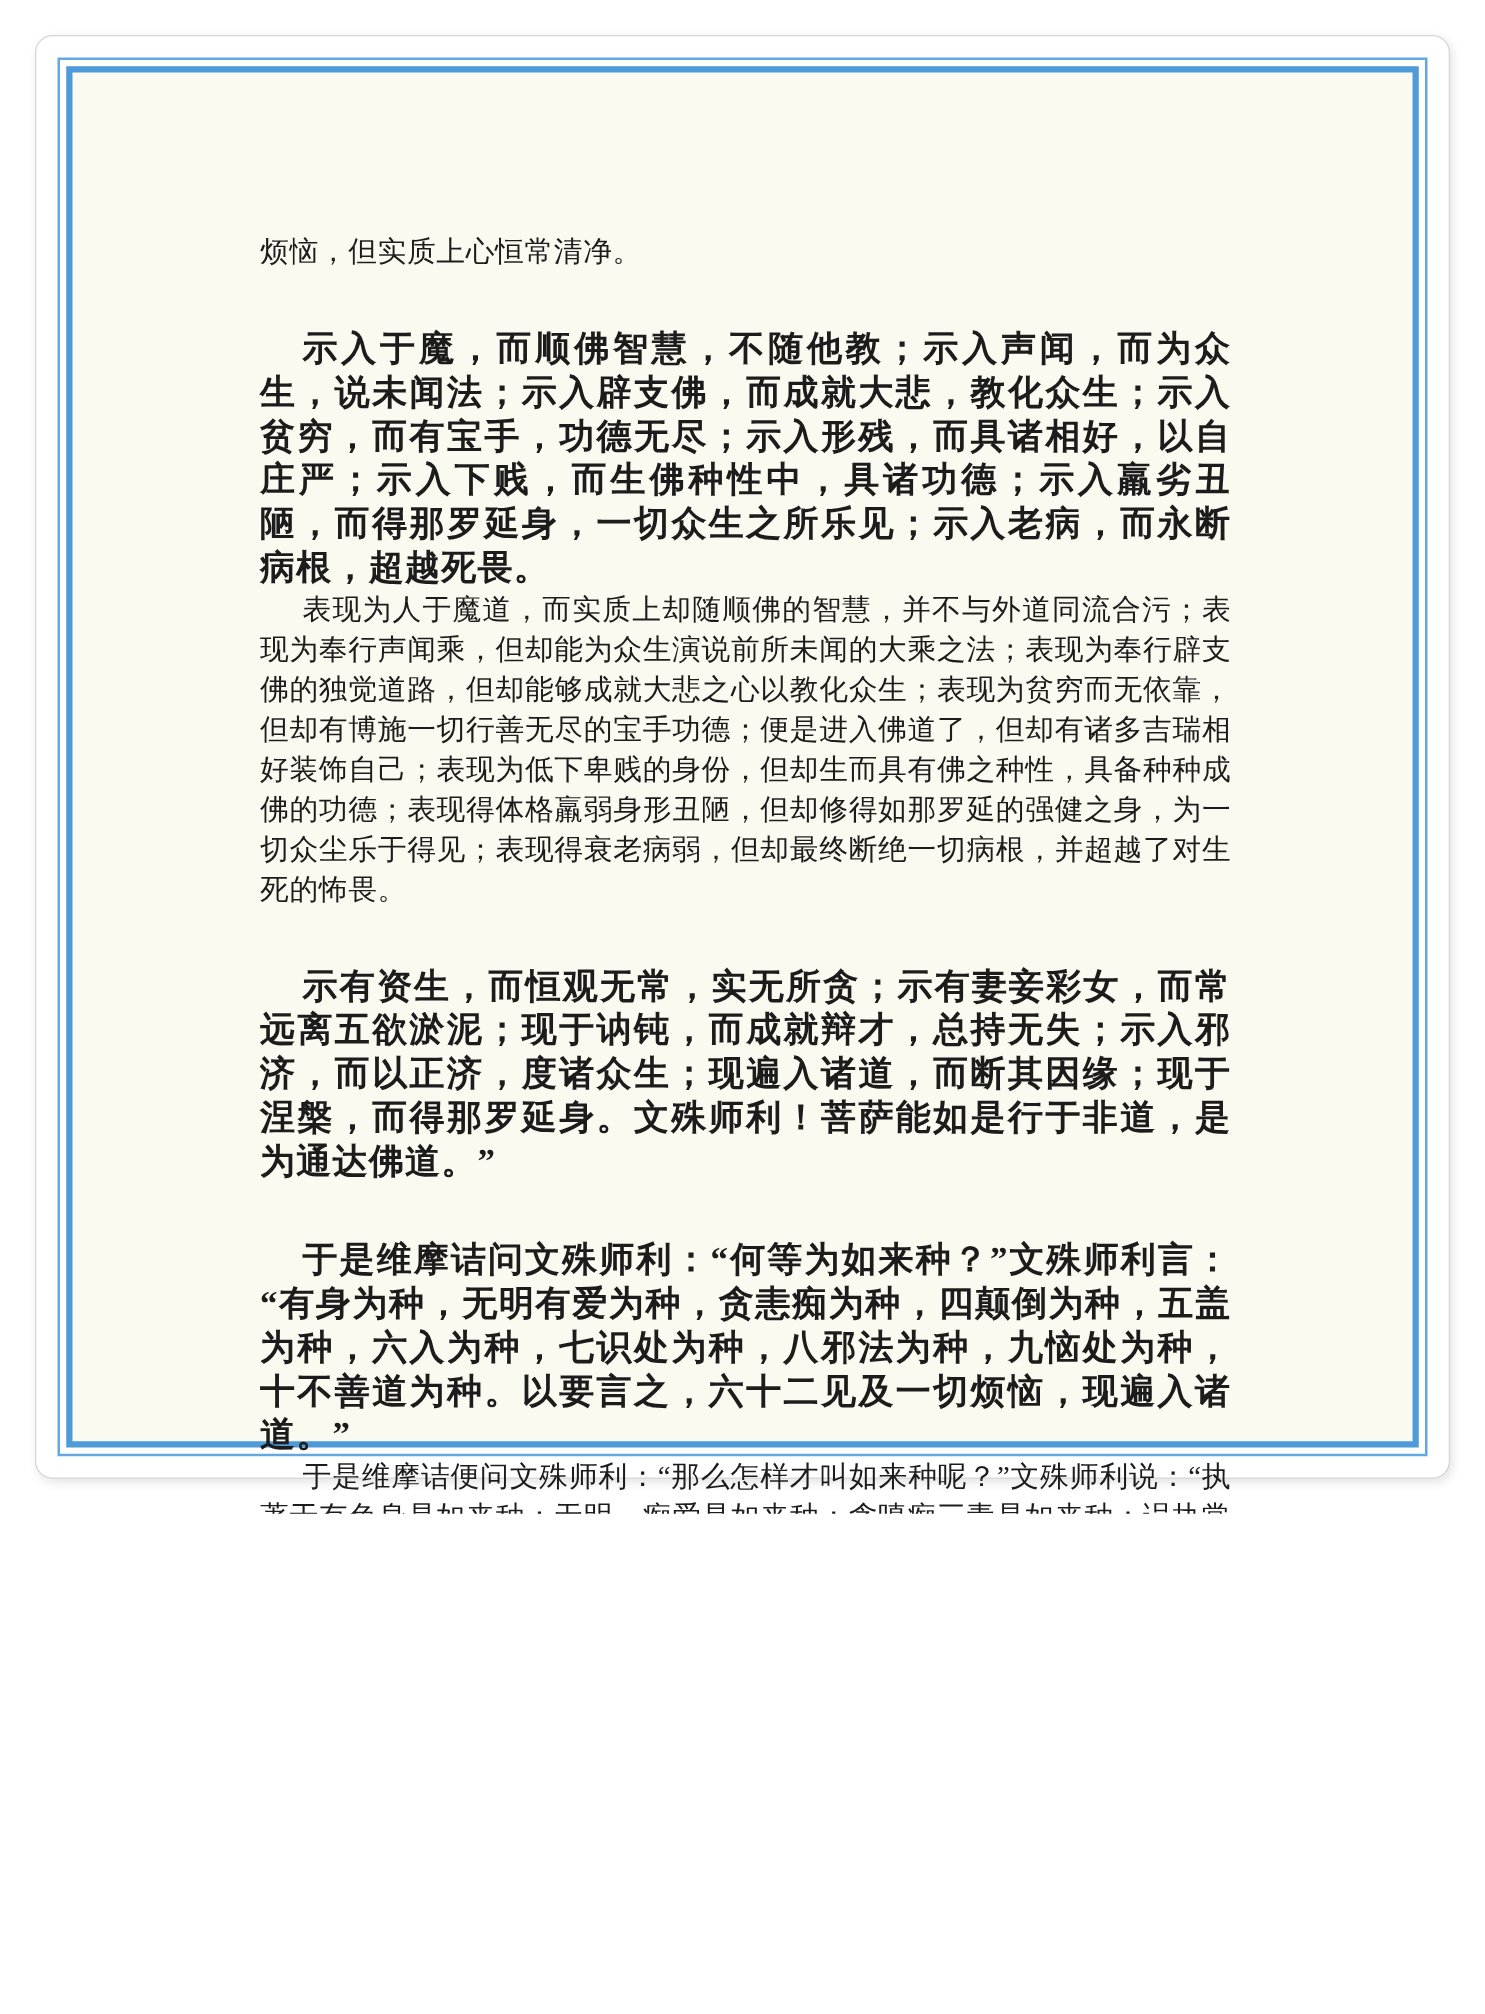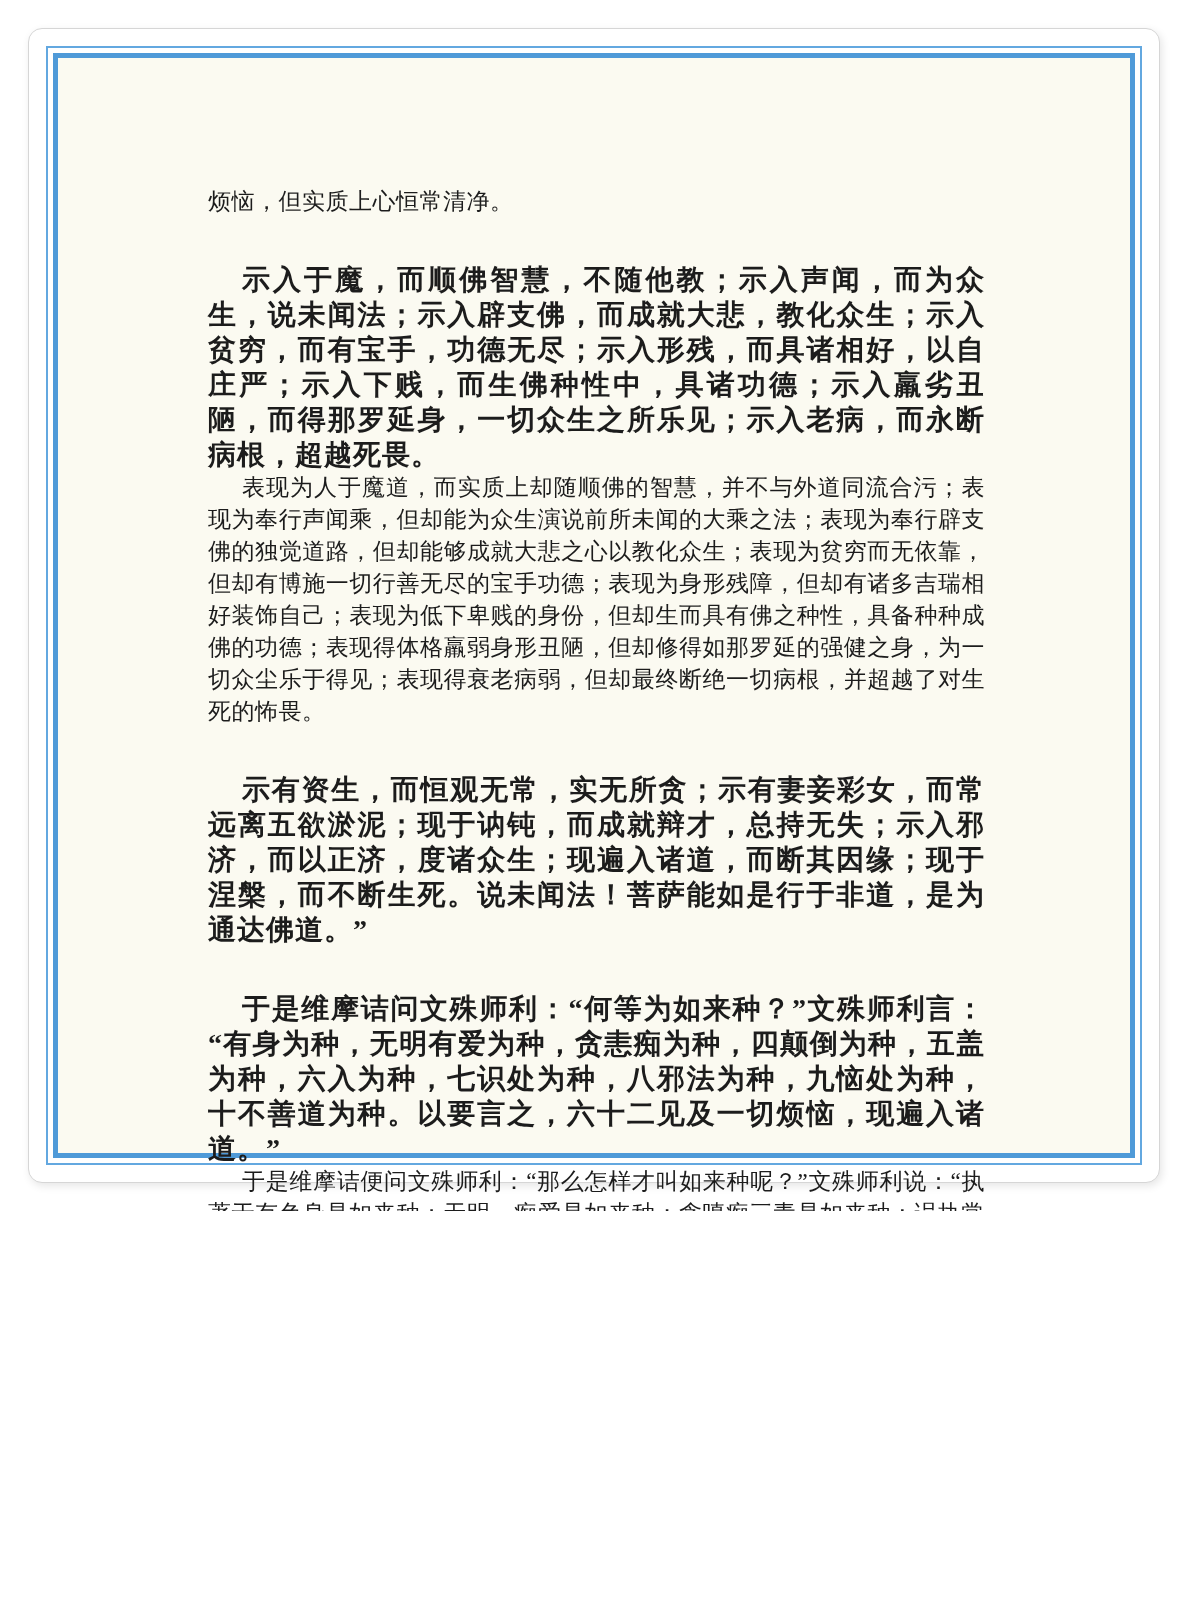--- a/index.html
+++ b/index.html
@@ -81,22 +81,22 @@
 </head>
 <body>
 
 <div class="stage">
   <div class="page-card">
     <div class="frame-thin">
       <div class="frame-thick">
         <div class="text-column">
           <p class="continuation">烦恼，但实质上心恒常清净。</p>
           <p class="sutra">示入于魔，而顺佛智慧，不随他教；示入声闻，而为众生，说未闻法；示入辟支佛，而成就大悲，教化众生；示入贫穷，而有宝手，功德无尽；示入形残，而具诸相好，以自庄严；示入下贱，而生佛种性中，具诸功德；示入羸劣丑陋，而得那罗延身，一切众生之所乐见；示入老病，而永断病根，超越死畏。</p>
-          <p class="commentary">表现为人于魔道，而实质上却随顺佛的智慧，并不与外道同流合污；表现为奉行声闻乘，但却能为众生演说前所未闻的大乘之法；表现为奉行辟支佛的独觉道路，但却能够成就大悲之心以教化众生；表现为贫穷而无依靠，但却有博施一切行善无尽的宝手功德；表现为身形残障，但却有诸多吉瑞相好装饰自己；表现为低下卑贱的身份，但却生而具有佛之种性，具备种种成佛的功德；表现得体格羸弱身形丑陋，但却修得如那罗延的强健之身，为一切众尘乐于得见；表现得衰老病弱，但却最终断绝一切病根，并超越了对生死的怖畏。</p>
-          <p class="sutra">示有资生，而恒观无常，实无所贪；示有妻妾彩女，而常远离五欲淤泥；现于讷钝，而成就辩才，总持无失；示入邪济，而以正济，度诸众生；现遍入诸道，而断其因缘；现于涅槃，而不断生死。说未闻法！菩萨能如是行于非道，是为通达佛道。”</p>
+          <p class="commentary">表现为人于魔道，而实质上却随顺佛的智慧，并不与外道同流合污；表现为奉行声闻乘，但却能为众生演说前所未闻的大乘之法；表现为奉行辟支佛的独觉道路，但却能够成就大悲之心以教化众生；表现为贫穷而无依靠，但却有博施一切行善无尽的宝手功德；便是进入佛道了，但却有诸多吉瑞相好装饰自己；表现为低下卑贱的身份，但却生而具有佛之种性，具备种种成佛的功德；表现得体格羸弱身形丑陋，但却修得如那罗延的强健之身，为一切众尘乐于得见；表现得衰老病弱，但却最终断绝一切病根，并超越了对生死的怖畏。</p>
+          <p class="sutra">示有资生，而恒观无常，实无所贪；示有妻妾彩女，而常远离五欲淤泥；现于讷钝，而成就辩才，总持无失；示入邪济，而以正济，度诸众生；现遍入诸道，而断其因缘；现于涅槃，而得那罗延身。文殊师利！菩萨能如是行于非道，是为通达佛道。”</p>
           <p class="sutra">于是维摩诘问文殊师利：“何等为如来种？”文殊师利言：“有身为种，无明有爱为种，贪恚痴为种，四颠倒为种，五盖为种，六入为种，七识处为种，八邪法为种，九恼处为种，十不善道为种。以要言之，六十二见及一切烦恼，现遍入诸道。”</p>
           <p class="commentary">于是维摩诘便问文殊师利：“那么怎样才叫如来种呢？”文殊师利说：“执著于有色身是如来种；无明、痴爱是如来种；贪嗔痴三毒是如来种；误执常乐我净的四颠倒是如来种；贪欲、嗔怒、睡眠、掉悔、疑惑五盖是如来种；眼、</p>
         </div>
       </div>
     </div>
   </div>
   <div class="page-number">233</div>
 </div>
 
 </body></html>

